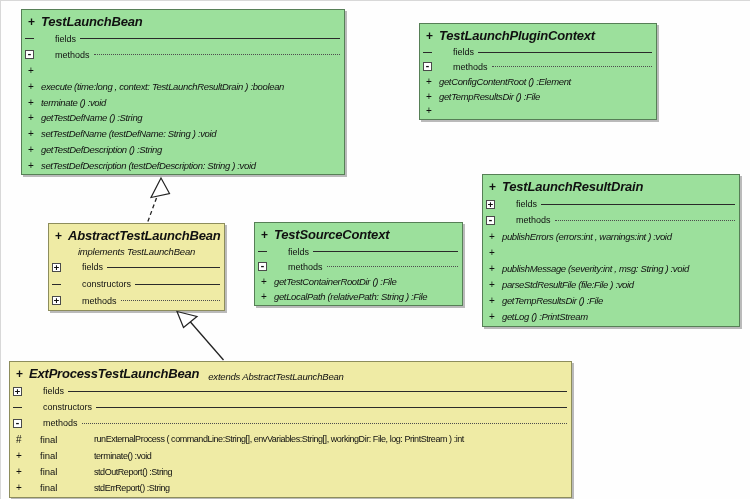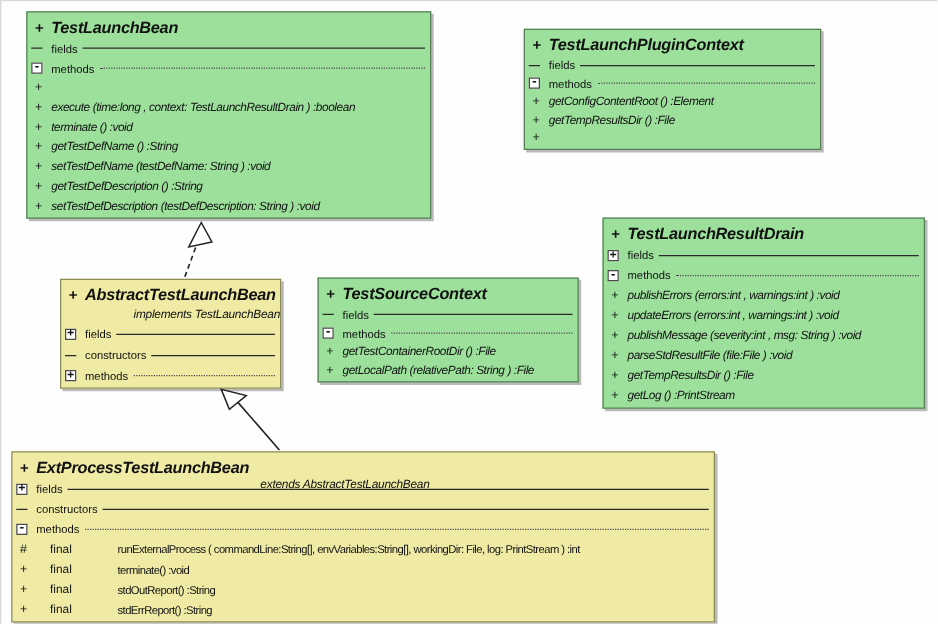--- a/index.html
+++ b/index.html
@@ -16,31 +16,31 @@
   .classbox.green{background:#9ce09c;border-color:#567f56;}
   .classbox.yellow{background:#efeba5;border-color:#8d8d5c;}
   .titlerow{
     flex:0 0 19px;display:flex;align-items:center;white-space:nowrap;
     padding:1px 4px 0 6px;font-weight:bold;font-style:italic;font-size:13px;
   }
   .vis{font-style:normal;font-weight:bold;width:13px;flex:0 0 auto;font-size:12px;}
   .cname{letter-spacing:-0.2px;}
   .title-suffix{
     font-weight:normal;font-size:9.5px;margin-left:9px;letter-spacing:-0.2px;
-    position:relative;top:14px;
+    position:relative;top:3px;
   }
   .subtitle{
-    flex:0 0 14px;text-align:right;font-style:italic;font-size:9.5px;
+    flex:0 0 14px;text-align:center;font-style:italic;font-size:9.5px;
     letter-spacing:-0.2px;line-height:14px;
   }
   .secrow{
     flex:1 1 0;min-height:11px;display:flex;align-items:center;
     padding:0 3px;font-size:9px;
   }
-  .seclabel{margin-left:7px;flex:0 0 auto;}
+  .seclabel{margin-left:21px;flex:0 0 auto;}
   .rule{flex:1 1 auto;border-top:1px solid #2a2a2a;margin-left:4px;margin-right:1px;height:0;}
   .rule.dotted{border-top:1px dotted #4d4d4d;}
   .icon-box{
     width:9px;height:9px;flex:0 0 auto;box-sizing:border-box;
     border:1px solid #4a4a4a;background:#fff;display:flex;align-items:center;
     justify-content:center;font-size:9px;line-height:7px;font-weight:bold;
     font-family:"DejaVu Sans Mono",monospace;
   }
   .icon-dash{width:9px;height:0;flex:0 0 auto;border-top:1px solid #2a2a2a;}
   .memrow{
@@ -145,21 +145,20 @@
         <span class="icon-box">-</span>
         <span class="seclabel">methods</span>
         <span class="rule dotted"></span>
       </div>
       <div class="memrow">
         <span class="pfx">+</span>
         <span class="sig">publishErrors (errors:int , warnings:int ) :void</span>
       </div>
       <div class="memrow">
         <span class="pfx">+</span>
-        <span class="sig">updateErrors (errors:int , warnings:int ) :void</span>
       </div>
       <div class="memrow">
         <span class="pfx">+</span>
         <span class="sig">publishMessage (severity:int , msg: String ) :void</span>
       </div>
       <div class="memrow">
         <span class="pfx">+</span>
         <span class="sig">parseStdResultFile (file:File ) :void</span>
       </div>
       <div class="memrow">

